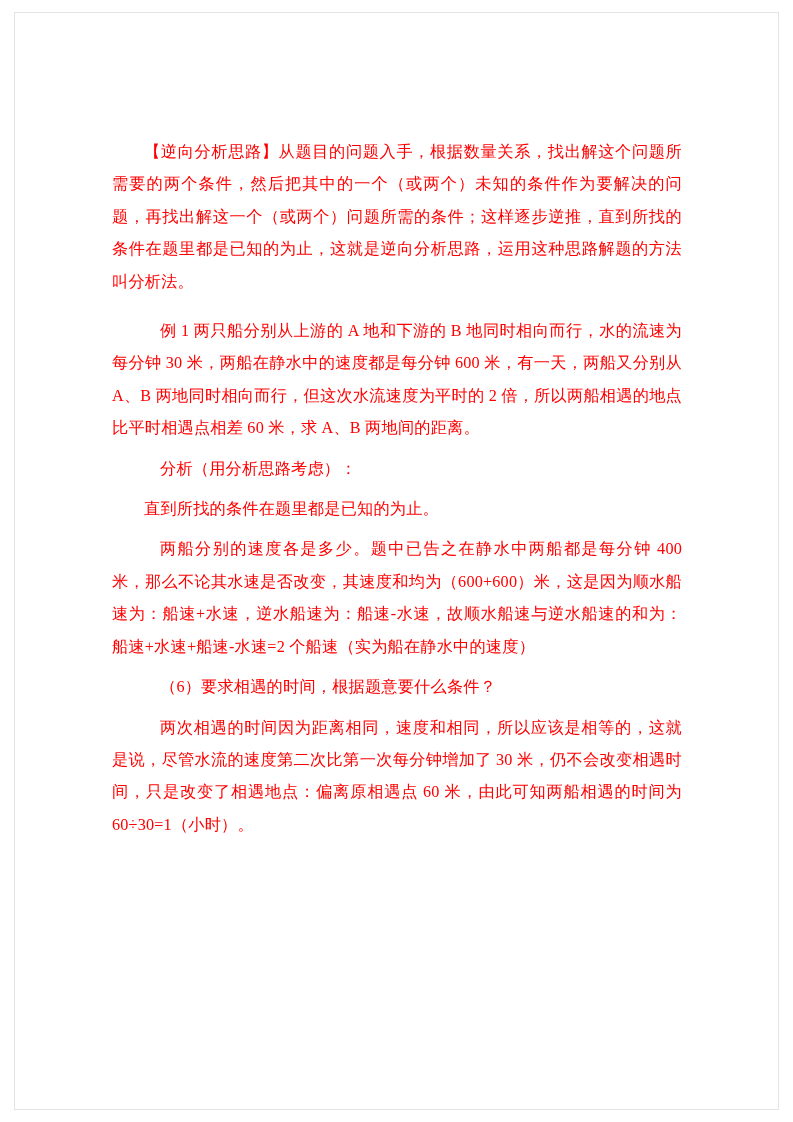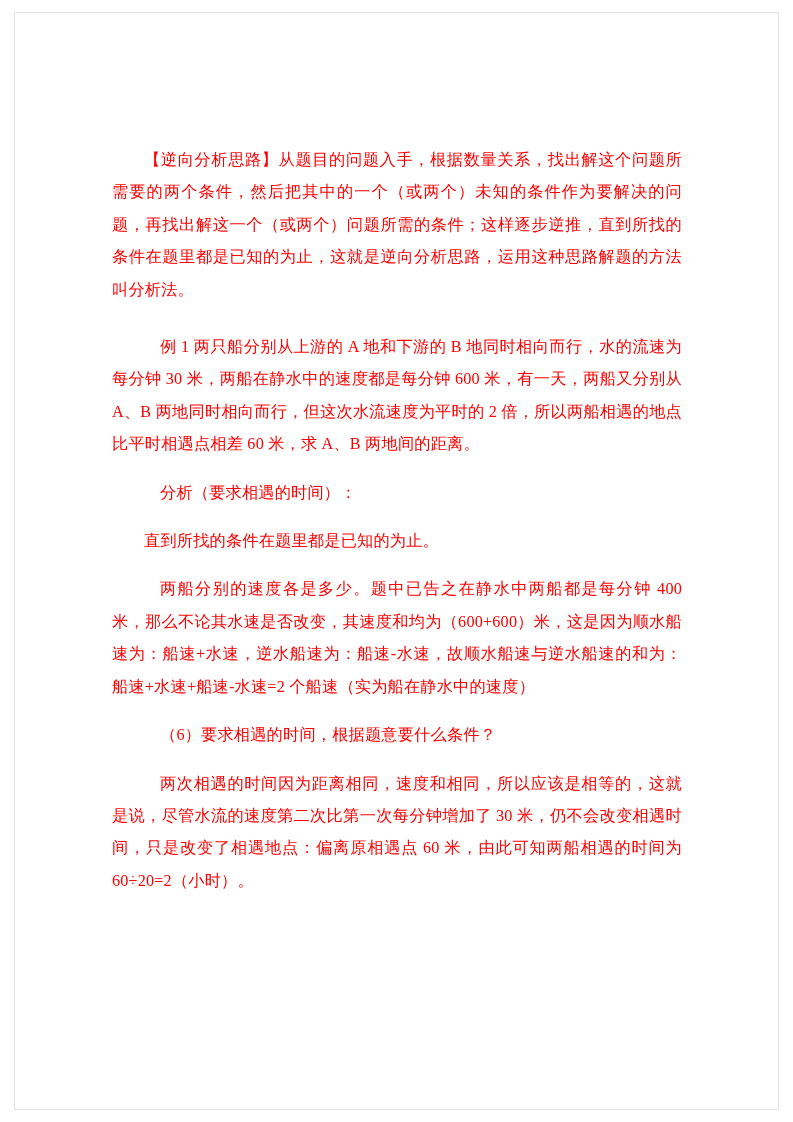--- a/index.html
+++ b/index.html
@@ -25,21 +25,21 @@
     box-sizing: border-box;
     pointer-events: none;
   }
   .content {
     position: absolute;
     left: 112px;
     top: 128px;
     width: 570px;
   }
   p {
-    margin: 16px 0 3px 0;
+    margin: 8px 0 3px 0;
     font-family: "Liberation Serif", "DejaVu Serif", serif;
     font-size: 16.2px;
     line-height: 2.0;
     color: #ff0000;
     text-align: justify;
     text-justify: inter-ideograph;
     letter-spacing: 0.2px;
   }
   p.indent {
     text-indent: 32px;
@@ -59,26 +59,26 @@
 <div class="page">
   <div class="border-frame"></div>
   <div class="content">
 
     <p class="indent"><span class="tag">【逆向分析思路】</span><span>从题目的问题入手，根据数量关系，找出解这个问题所需要的两个条件，然后把其中的一个（或两个）未知的条件作为要解决的问题，再找出解这一个（或两个）问题所需的条件；这样逐步逆推，直到所找的条件在题里都是已知的为止，这就是逆向分析思路，运用这种思路解题的方法叫分析法。</span></p>
 
     <div class="spacer-sm"></div>
 
     <p class="indent-wide"><span>例 1 两只船分别从上游的 A 地和下游的 B 地同时相向而行，水的流速为每分钟 30 米，两船在静水中的速度都是每分钟 600 米，有一天，两船又分别从 A、B 两地同时相向而行，但这次水流速度为平时的 2 倍，所以两船相遇的地点比平时相遇点相差 60 米，求 A、B 两地间的距离。</span></p>
 
-    <p class="indent-wide"><span>分析（要求相遇的时间）：</span></p>
+    <p class="indent-wide"><span>分析（用分析思路考虑）：</span></p>
 
 
     <p class="indent"><span>直到所找的条件在题里都是已知的为止。</span></p>
 
 
     <p class="indent-wide"><span>两船分别的速度各是多少。题中已告之在静水中两船都是每分钟 400 米，那么不论其水速是否改变，其速度和均为（600+600）米，这是因为顺水船速为：船速+水速，逆水船速为：船速-水速，故顺水船速与逆水船速的和为：船速+水速+船速-水速=2 个船速（实为船在静水中的速度）</span></p>
 
     <p class="indent-wide"><span>（6）要求相遇的时间，根据题意要什么条件？</span></p>
 
-    <p class="indent-wide"><span>两次相遇的时间因为距离相同，速度和相同，所以应该是相等的，这就是说，尽管水流的速度第二次比第一次每分钟增加了 30 米，仍不会改变相遇时间，只是改变了相遇地点：偏离原相遇点 60 米，由此可知两船相遇的时间为 60÷20=2（小时）。</span></p>
+    <p class="indent-wide"><span>两次相遇的时间因为距离相同，速度和相同，所以应该是相等的，这就是说，尽管水流的速度第二次比第一次每分钟增加了 30 米，仍不会改变相遇时间，只是改变了相遇地点：偏离原相遇点 60 米，由此可知两船相遇的时间为 60÷30=1（小时）。</span></p>
 
   </div>
 </div>
 
 </body></html>

